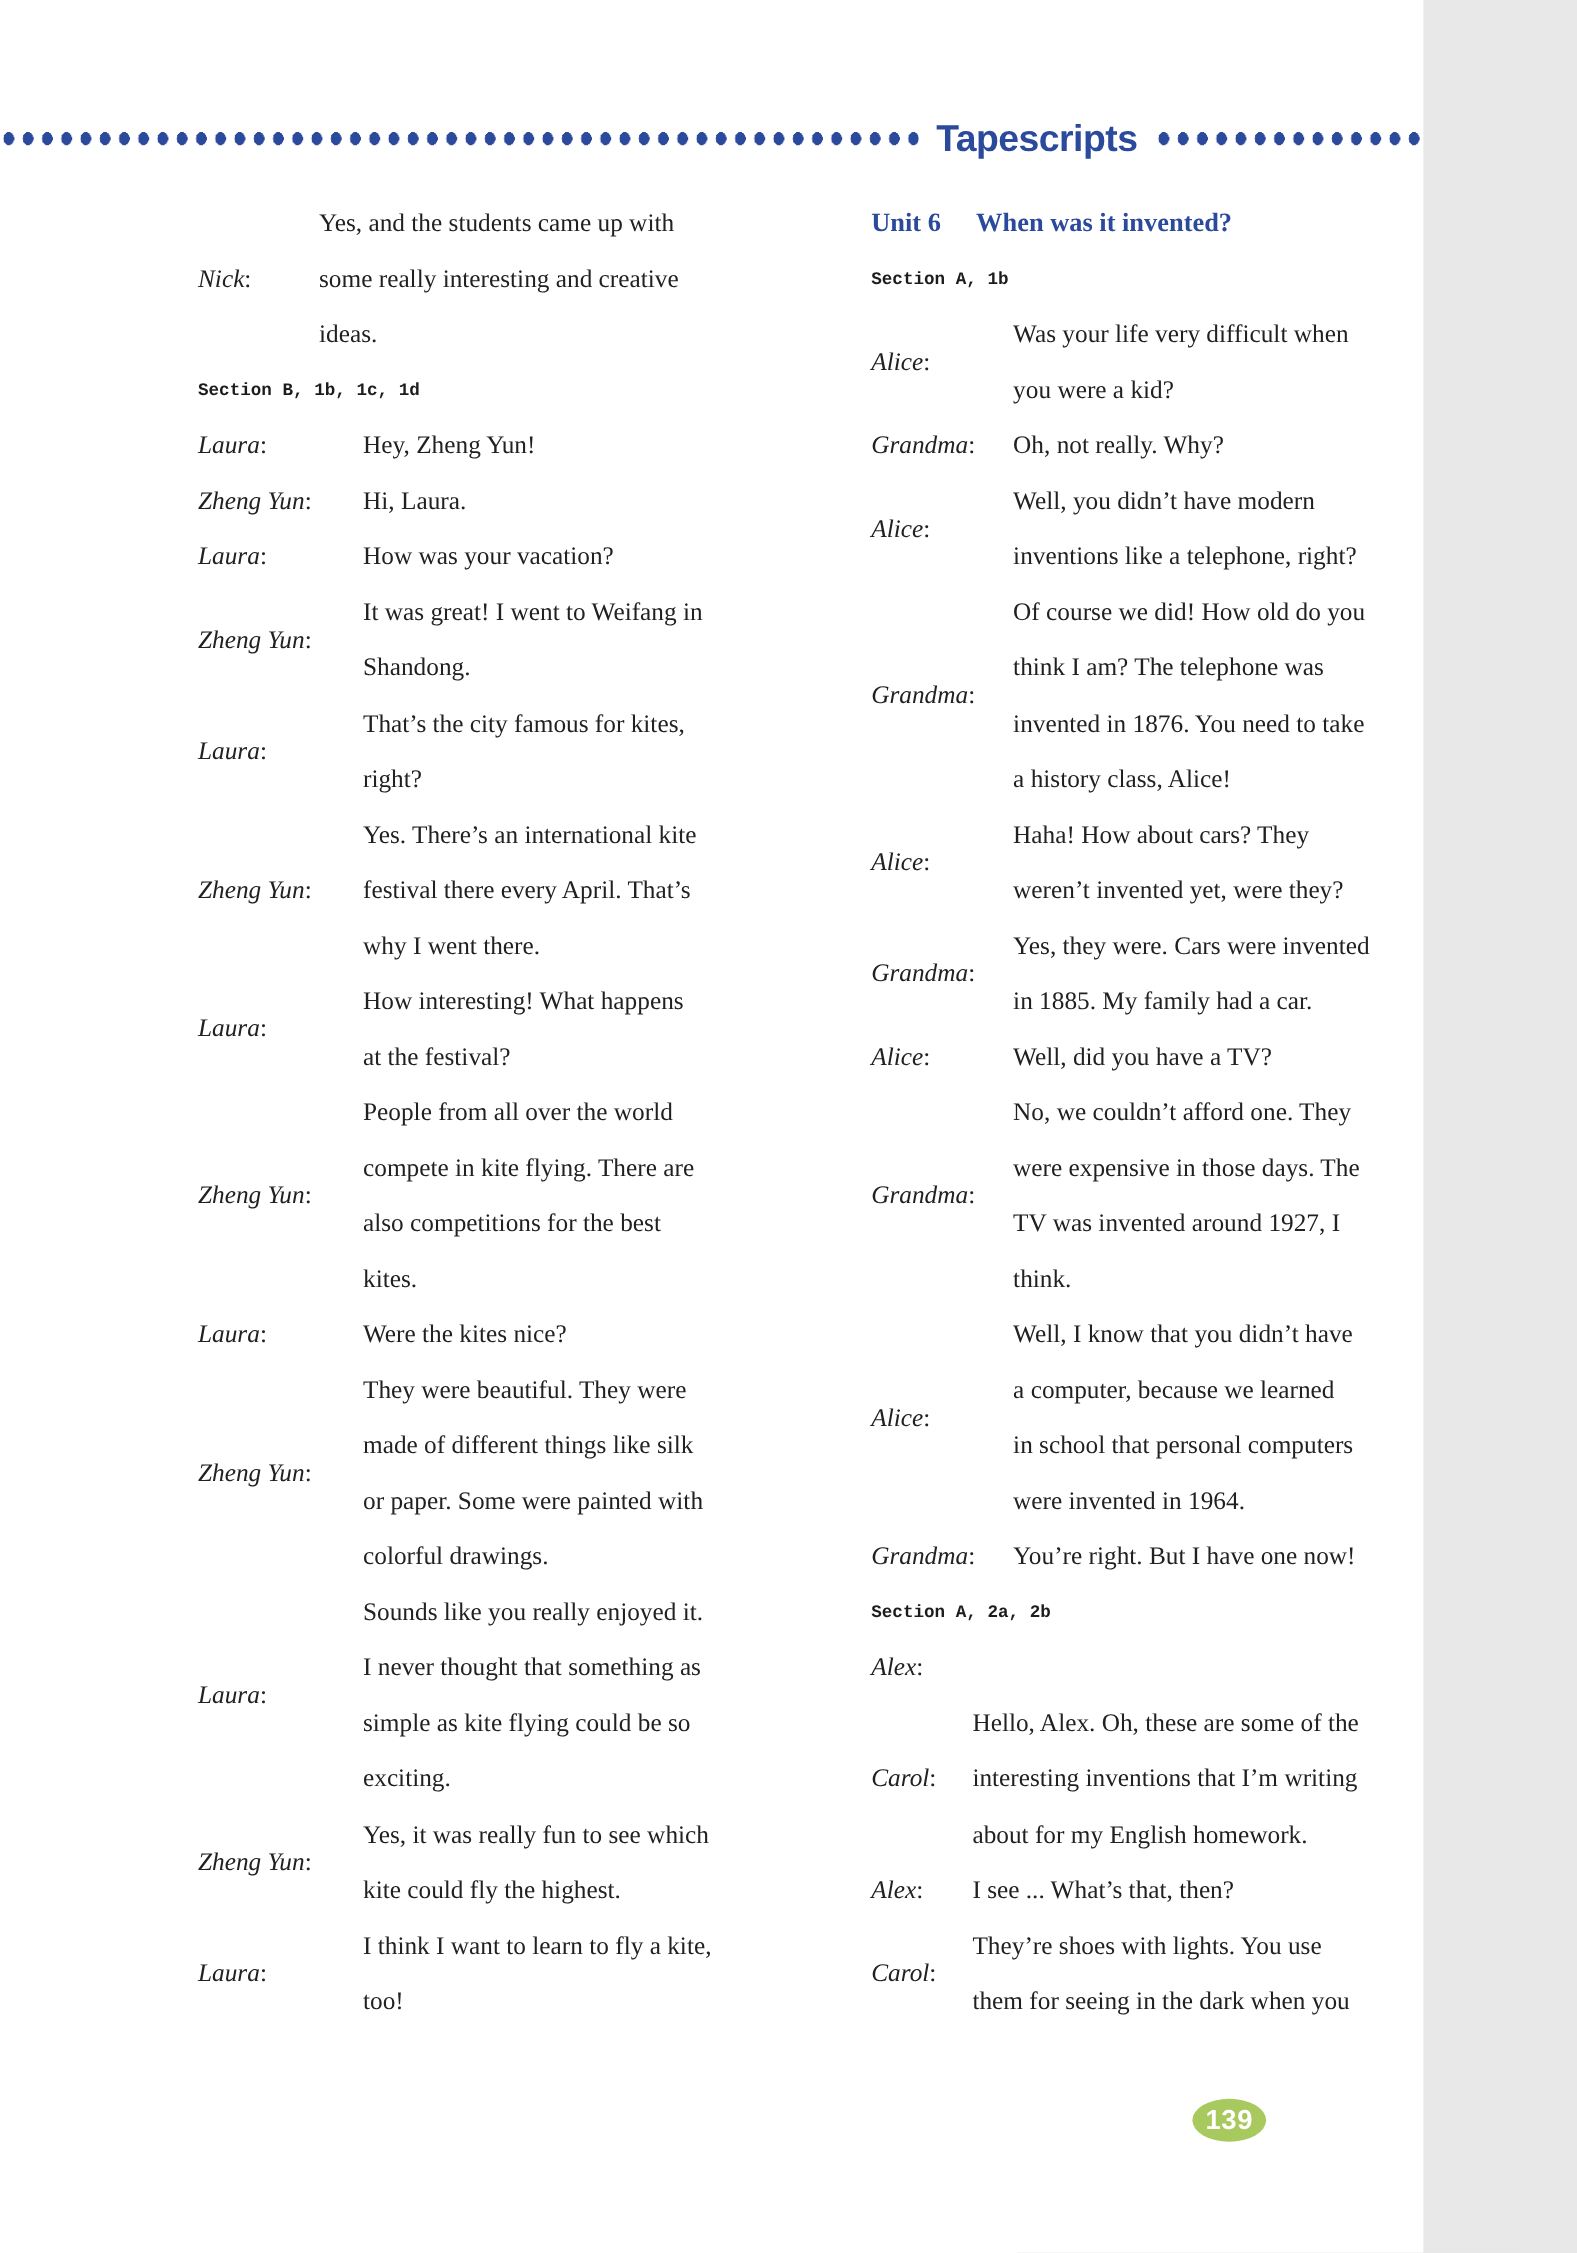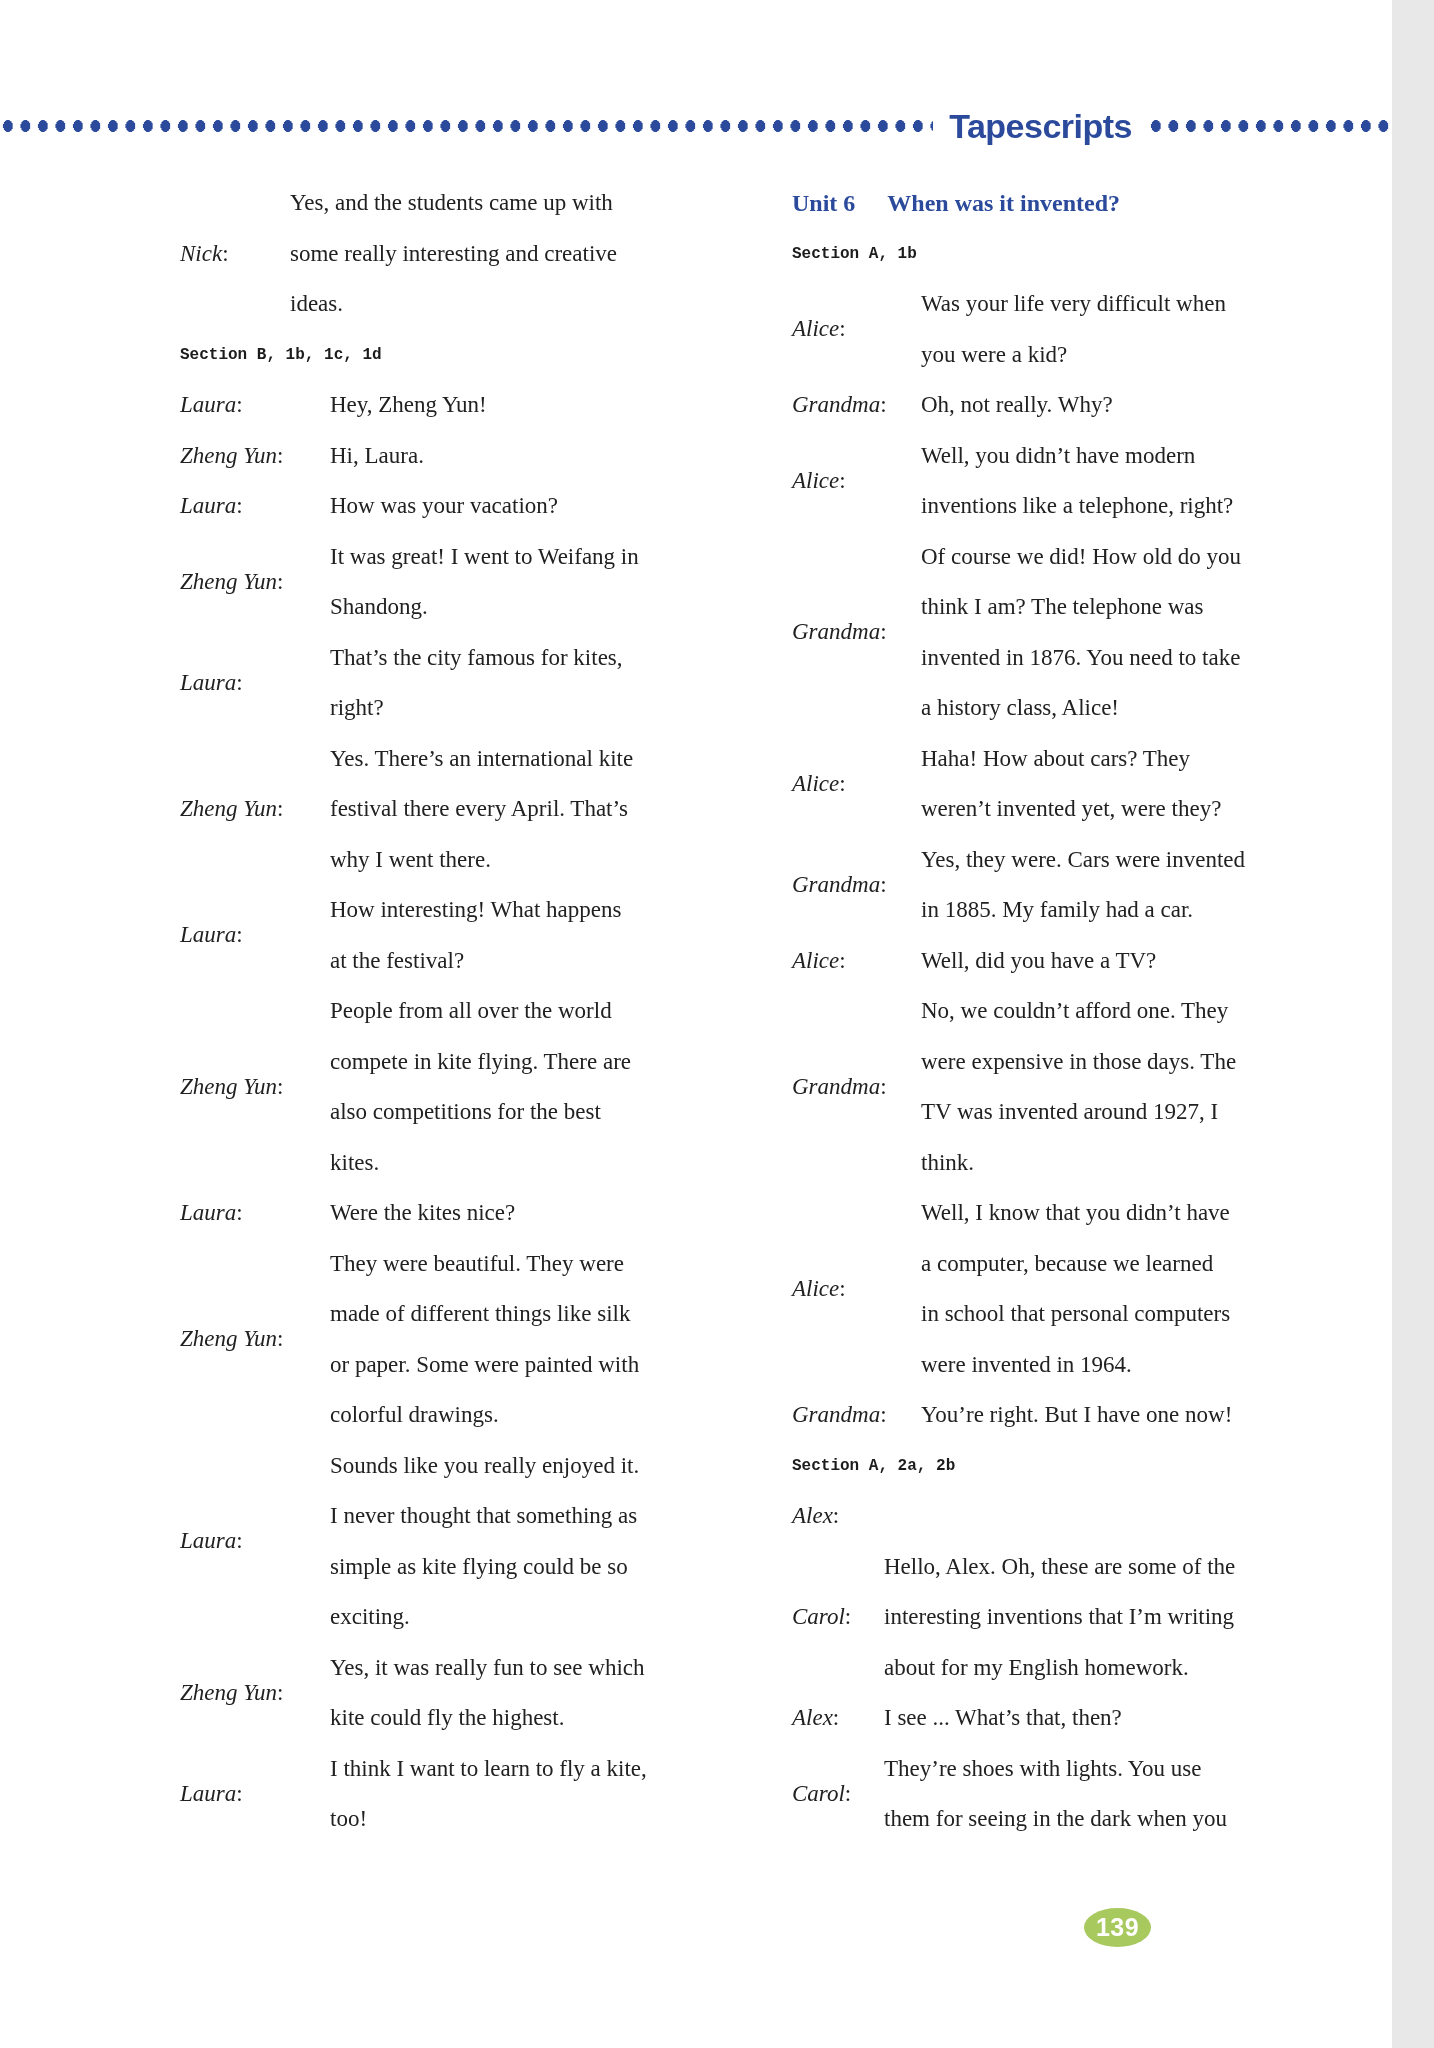--- a/index.html
+++ b/index.html
@@ -1,18 +1,18 @@
 <!DOCTYPE html>
 <html><head>
 <meta charset="utf-8">
 <style>
   html,body { margin:0; padding:0; background:#e8e8e8; }
   #page {
     position:relative;
-    width:1392px; height:2048px;
+    width:1294px; height:2048px;
     background:#ffffff;
     overflow:hidden;
     font-family:"Liberation Serif", serif;
     color:#212121;
   }
 
   
   .header {
     position:absolute; top:106px; left:0; right:0; height:40px;
     display:flex; align-items:center;

